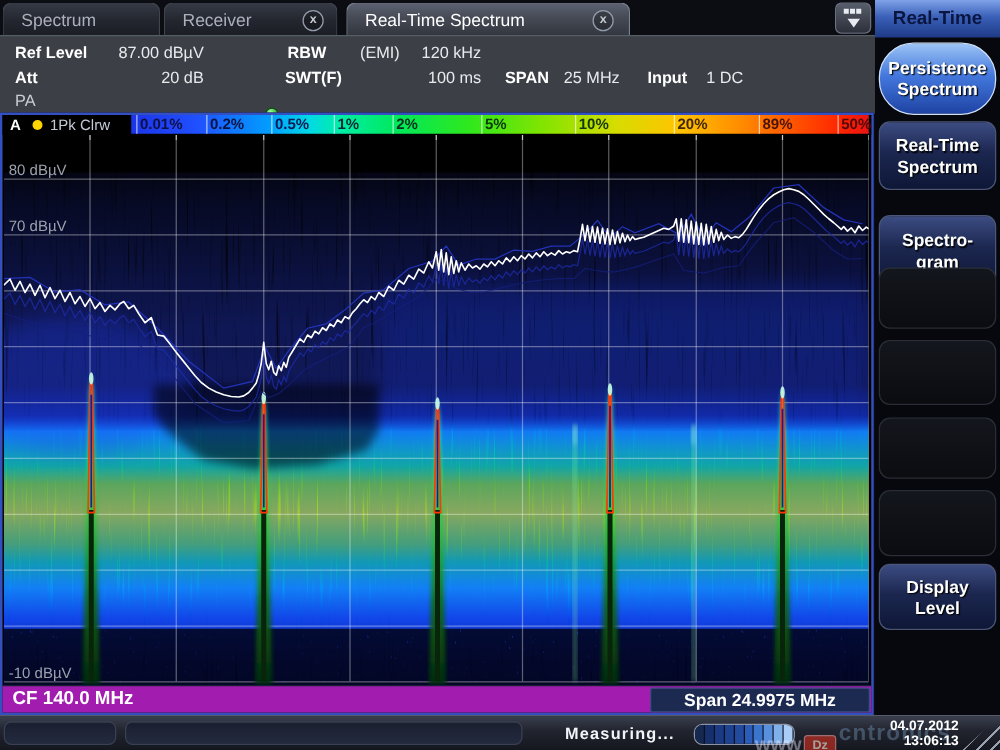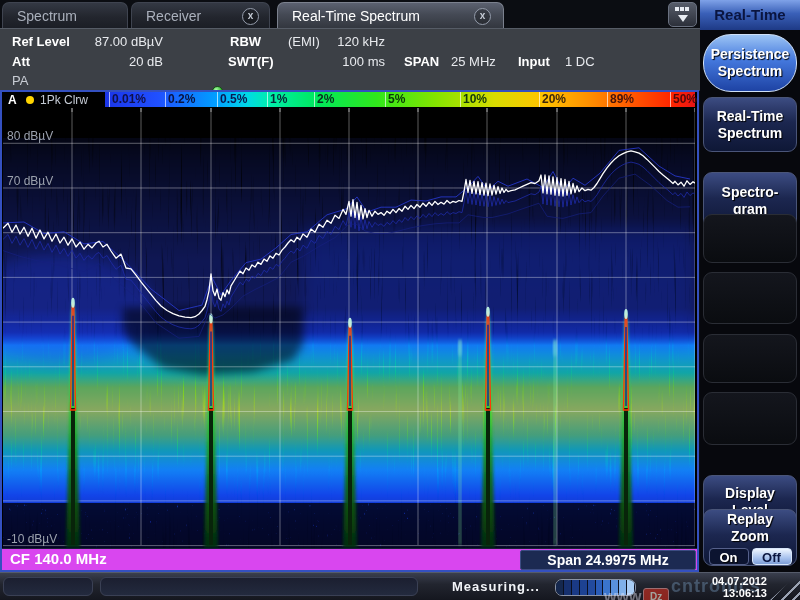--- a/index.html
+++ b/index.html
@@ -34,21 +34,21 @@
   #diagram{position:absolute;left:0;top:90px;width:699px;height:482px;box-sizing:border-box;
        border:2px solid #3450c0;background:#000;}
   #traceinfo{position:absolute;left:0;top:0;right:0;height:16px;background:#000;}
   #win-letter{position:absolute;left:6px;top:1px;font-size:12px;font-weight:bold;color:#fff;}
   #trace-dot{position:absolute;left:24px;top:4px;width:8px;height:8px;border-radius:50%;background:#ffd400;}
   #trace-label{position:absolute;left:38px;top:1px;font-size:12px;color:#c4cad4;}
   #colorbar{position:absolute;left:103px;top:0px;width:590px;height:15px;}
   .cs-label{position:absolute;top:0px;font-size:12px;font-weight:bold;letter-spacing:0;}
   .cs-tick{position:absolute;top:0;width:1px;height:15px;background:rgba(255,255,255,.65);}
   #plot-wrap{position:absolute;left:1px;top:16px;width:692px;height:440px;}
-  #cfbar{position:absolute;left:0;right:0;bottom:0;height:21px;background:#d946ef;border-top:1px solid #1a2035;padding-left:28px;}
+  #cfbar{position:absolute;left:0;right:0;bottom:0;height:21px;background:#a21caf;border-top:1px solid #1a2035;padding-left:28px;}
   #cf-text{position:absolute;left:8px;top:1px;font-size:15px;font-weight:bold;color:#fff;}
   #span-box{position:absolute;right:1px;top:1px;width:174px;height:18px;background:#1c2a52;
        border:1px solid #3c4c82;border-radius:2px;text-align:center;font-size:14px;font-weight:bold;color:#fff;line-height:18px;}
   
   #sidebar{position:absolute;left:700px;top:0;width:100px;height:572px;background:#07080d;}
   #sb-title{position:absolute;left:0;top:0;width:100px;height:30px;
        background:linear-gradient(180deg,#7fa2e8 0%,#3a60b8 45%,#1e3a86 100%);
        color:#0a1540;font-weight:bold;font-size:15px;text-align:center;line-height:30px;}
   .softkey{position:absolute;left:3px;width:94px;border-radius:9px;box-sizing:border-box;
        display:flex;flex-direction:column;justify-content:center;align-items:center;
@@ -309,31 +309,23 @@
       <span>Spectrum</span>
     </div>
     <div class="softkey normal" style="top:156px;height:58px;margin-top:16px;">
       <span>Spectro-</span>
       <span>gram</span>
     </div>
     <div class="softkey empty" style="top:214px;height:49px;"></div>
     <div class="softkey empty" style="top:272px;height:52px;"></div>
     <div class="softkey empty" style="top:334px;height:49px;"></div>
     <div class="softkey empty" style="top:392px;height:53px;"></div>
-    <div class="softkey normal" style="top:475px;height:53px;">
+    <div class="softkey normal" style="top:451px;height:53px;">
       <span>Display</span>
       <span>Level</span>
-    </div>
-    <div class="softkey normal" style="top:509px;height:57px;">
-      <span>Replay</span>
-      <span>Zoom</span>
-      <span id="toggle-row">
-        <span class="tgl on-un">On</span>
-        <span class="tgl off-sel">Off</span>
-      </span>
     </div>
   </div>
 
   <div id="statusbar">
     <div class="stat-field" style="left:3px;width:90px;"></div>
     <div class="stat-field" style="left:100px;width:318px;"></div>
     <span id="measuring">Measuring...</span>
     <div id="progress">
         <i style="background: rgb(21, 40, 78);"></i>
         <i style="background: rgb(22, 48, 110);"></i>

